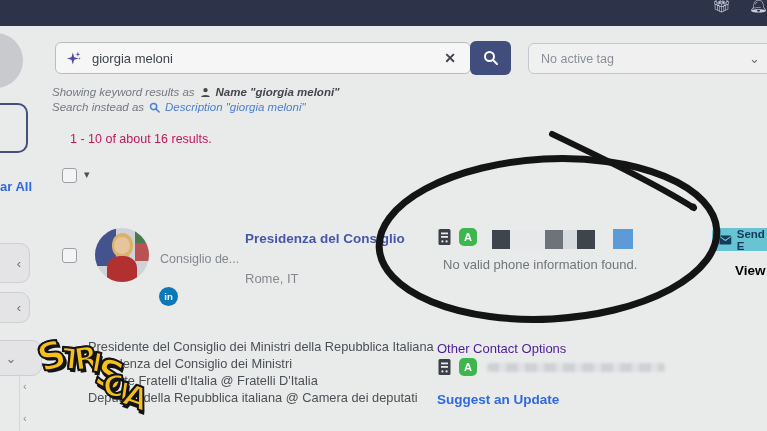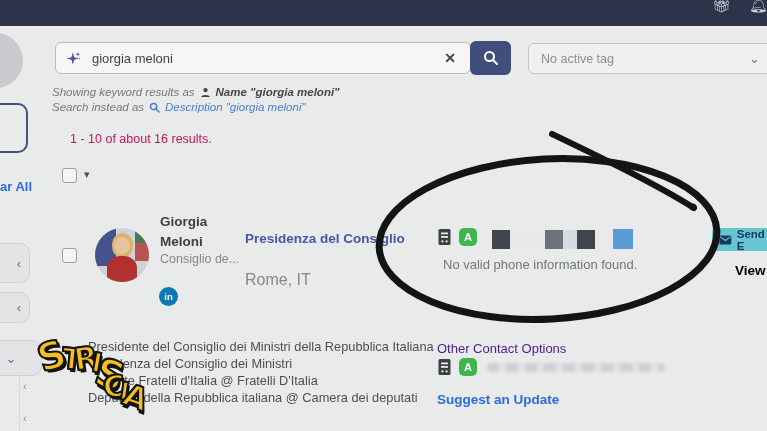--- a/index.html
+++ b/index.html
@@ -54,21 +54,21 @@
   .avatar .flag-l{position:absolute;left:0;top:0;width:38%;height:70%;background:#44538e;}
   .avatar .flag-r{position:absolute;right:0;top:6%;width:26%;height:55%;background:linear-gradient(180deg,#4a7a4e 0 40%,#b95252 40% 100%);}
   .avatar .hair{position:absolute;left:31%;top:10%;width:40%;height:46%;border-radius:50%;background:#d9b36a;}
   .avatar .face{position:absolute;left:36%;top:16%;width:28%;height:32%;border-radius:50%;background:#e6c49c;}
   .avatar .bodyy{position:absolute;left:22%;top:52%;width:56%;height:48%;border-radius:45% 45% 0 0;background:#b23030;}
   .name{position:absolute;left:160px;top:212px;font-size:13.5px;font-weight:bold;color:#3b4046;line-height:20px;}
   .jobtitle{position:absolute;left:160px;top:250px;font-size:12.5px;color:#84898e;line-height:19px;}
   .li-badge{position:absolute;left:159px;top:287px;width:19px;height:19px;border-radius:50%;background:#0b78b7;
     color:#fff;font-size:9.5px;font-weight:bold;display:flex;align-items:center;justify-content:center;}
   .company{position:absolute;left:245px;top:228px;font-size:13.5px;font-weight:bold;color:#4657a8;line-height:21px;width:170px;}
-  .location{position:absolute;left:245px;top:271px;font-size:16px;color:#85898e;}
+  .location{position:absolute;left:245px;top:271px;font-size:13px;color:#85898e;}
   
   .contact-icons{position:absolute;left:437px;top:228px;display:flex;align-items:center;}
   .bldg{width:15px;height:18px;margin-right:7px;}
   .grade{width:18px;height:18px;border-radius:5px;background:#3cb64d;color:#fff;font-size:11px;font-weight:bold;
     display:flex;align-items:center;justify-content:center;}
   .redacts{position:absolute;left:492px;top:230px;display:flex;}
   .redacts div{height:19px;}
   .r0{width:18px;} .r1{width:35px;} .r2{width:18px;} .r3{width:14px;} .r4{width:18px;}
   .r5{width:20px;margin-left:18px;height:20px !important;margin-top:-1px;}
   .phone-status{position:absolute;left:443px;top:257px;font-size:13px;color:#70767c;}
@@ -167,24 +167,20 @@
   <div class="hdr-caret">▾</div>
 
   <div class="checkbox row-cb"></div>
   <div class="avatar">
     <div class="flag-l"></div>
     <div class="flag-r"></div>
     <div class="hair"></div>
     <div class="face"></div>
     <div class="bodyy"></div>
   </div>
-  <div class="name">
-    <div>Giorgia</div>
-    <div>Meloni</div>
-  </div>
   <div class="jobtitle">
     <div>Consiglio de...</div>
   </div>
   <div class="li-badge">in</div>
   <div class="company">
     <div>Presidenza del Consiglio</div>
   </div>
   <div class="location">Rome, IT</div>
 
   <div class="contact-icons">

